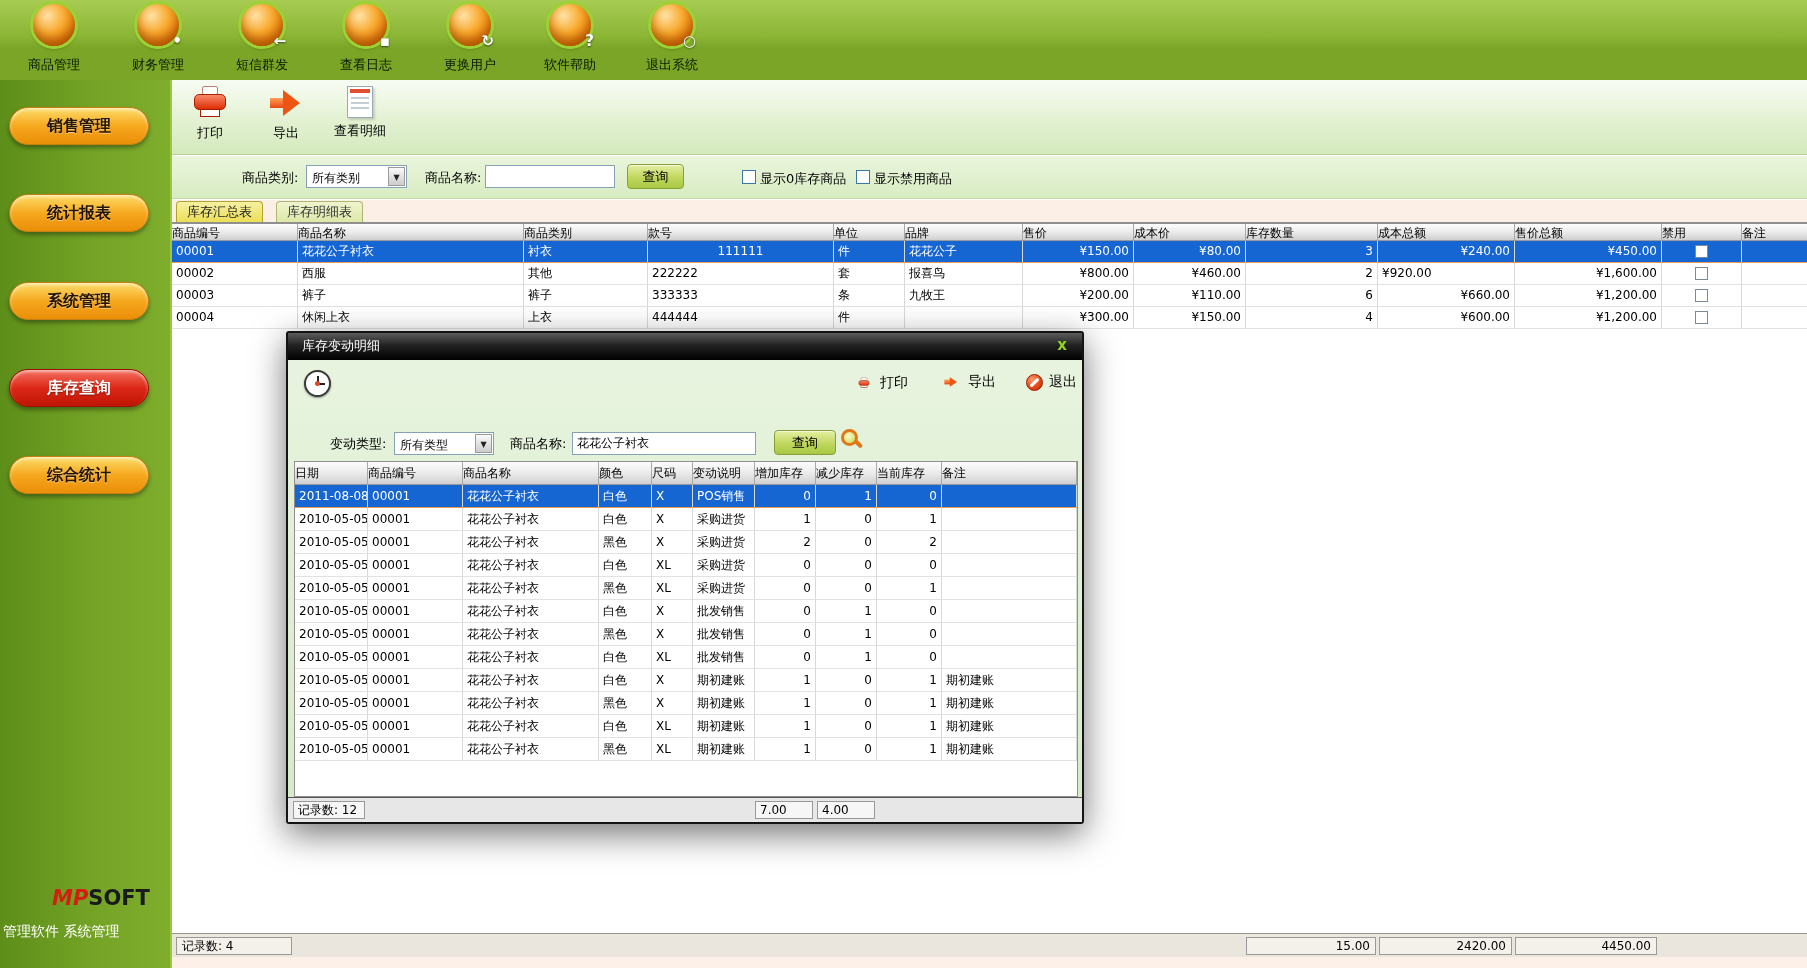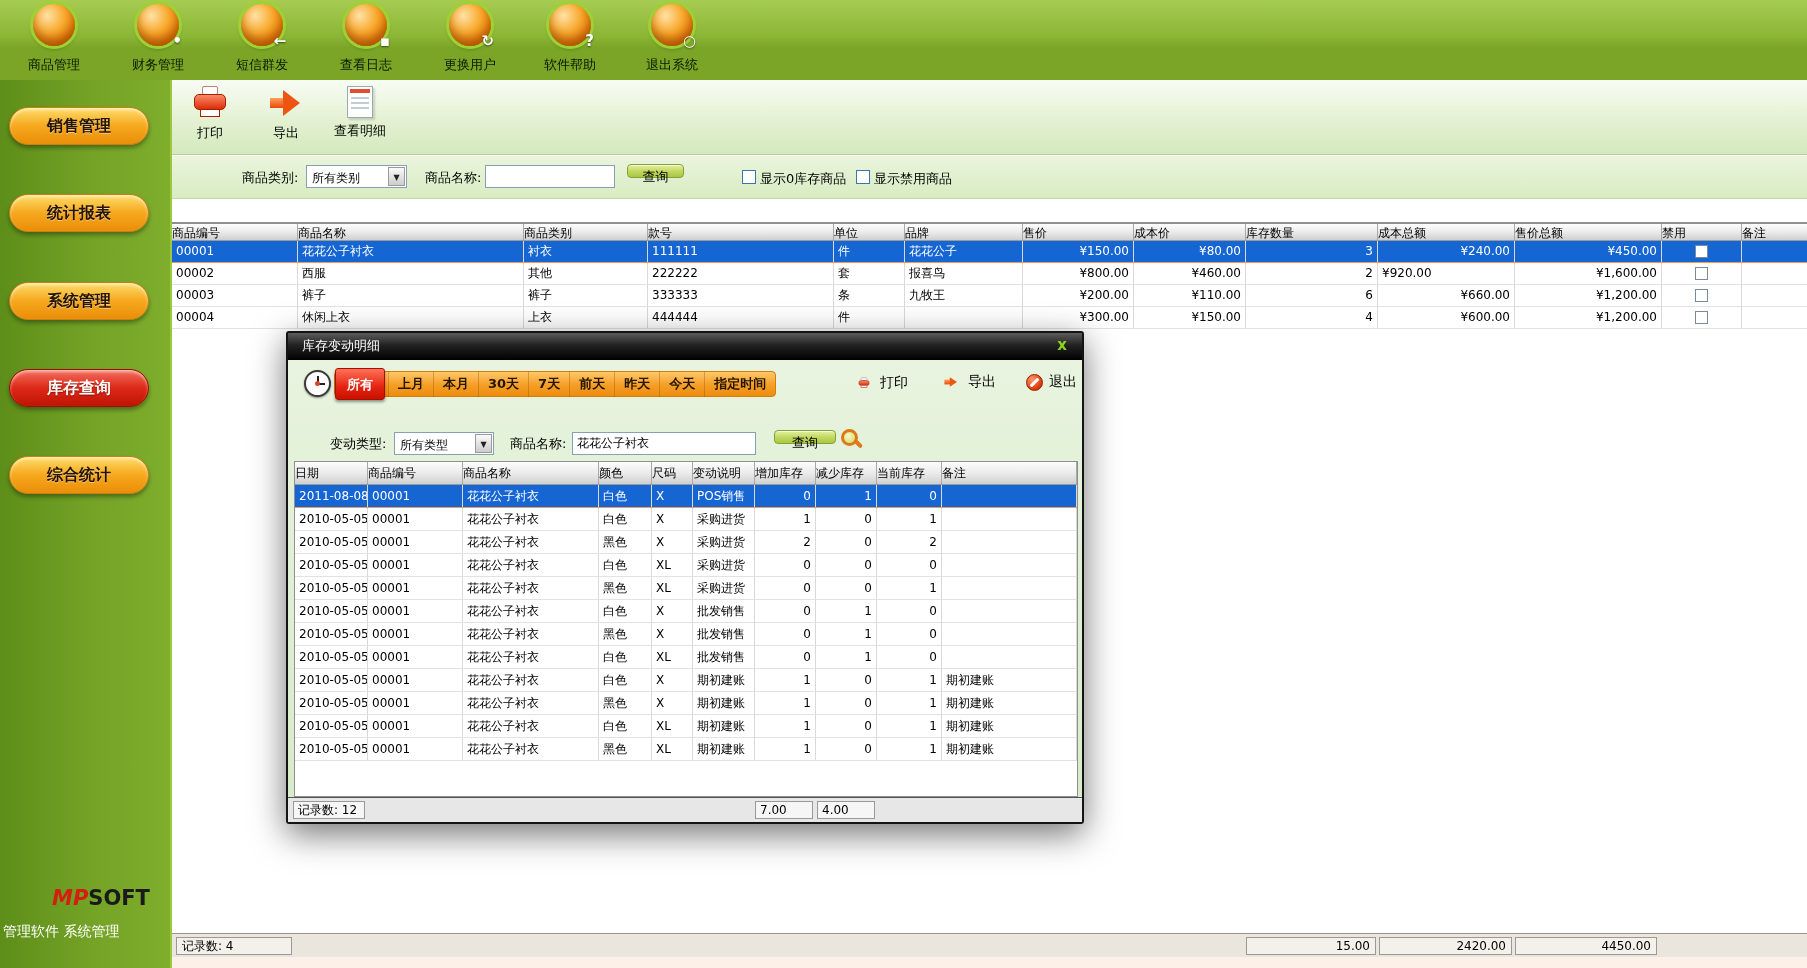--- a/index.html
+++ b/index.html
@@ -54,21 +54,21 @@
   .doc-ic .ln { position:absolute; left:3px; right:3px; height:2px; background:#c2ccd4; }
 
   .filterbar { position:absolute; left:0; top:76px; width:1635px; height:43px;
     background:linear-gradient(180deg,#eaf5dd 0%,#d8ecc2 100%); border-bottom:1px solid #c3d8a4; }
   .flabel { position:absolute; top:13px; font-size:13px; }
   .dd { position:absolute; top:9px; height:23px; background:#fff; border:1px solid #87a0b4; }
   .dd .dd-val { font-size:12px; padding:4px 5px; }
   .dd .dd-btn { position:absolute; right:1px; top:1px; width:17px; height:19px; text-align:center; font-size:8px; line-height:19px;
     background:linear-gradient(#fafafa,#cccccc); border:1px solid #9a9a9a; color:#222; cursor:pointer; }
   .tinput { position:absolute; top:9px; height:23px; background:#fff; border:1px solid #87a0b4; font-size:12px; padding:0 4px; font-family:inherit; }
-  .btn-query { position:absolute; top:8px; height:14px; background:linear-gradient(180deg,#e4efa4 0%,#c0d75e 55%,#a9c844 100%);
+  .btn-query { position:absolute; top:8px; height:25px; background:linear-gradient(180deg,#e4efa4 0%,#c0d75e 55%,#a9c844 100%);
     border:1px solid #86a035; border-radius:4px; font-size:13px; text-align:center; cursor:pointer; box-shadow:inset 0 1px 0 rgba(255,255,255,.6); }
   .cb { position:absolute; width:14px; height:14px; background:#fff; border:1px solid #3a76a8; top:14px; cursor:pointer; }
   .cb-label { position:absolute; top:14px; font-size:13px; }
 
   .tabstrip { position:absolute; left:0; top:120px; width:1635px; height:22px; background:#fcefe6; }
   .tab { position:absolute; top:1px; height:21px; padding:0 10px; line-height:20px; font-size:13px; border-radius:4px 4px 0 0; cursor:pointer; }
   .tab.active { background:linear-gradient(#f6f0a2,#ecdf56); border:1px solid #b3a22e; border-bottom:none; color:#222; }
   .tab.idle { background:linear-gradient(#f0f4ce,#dde8a8); border:1px solid #a9b873; border-bottom:none; color:#333; }
 
   
@@ -235,20 +235,24 @@
       </div>
       <span class="flabel" style="left:253px">商品名称:</span>
       <input class="tinput" style="left: 313px; width: 130px;" value="">
       <div class="btn-query" style="left:455px;width:57px;line-height:23px">查询</div>
       <div class="cb" style="left:570px"></div>
       <span class="cb-label" style="left:588px">显示0库存商品</span>
       <div class="cb" style="left:684px"></div>
       <span class="cb-label" style="left:702px">显示禁用商品</span>
     </div>
 
+    <div class="tabstrip">
+      <div class="tab active" style="left:4px">库存汇总表</div>
+      <div class="tab idle" style="left:104px">库存明细表</div>
+    </div>
 
     <div class="tbl main-tbl">
         <div class="t-head">
           <div class="t-hcell" style="width: 126px;">商品编号</div>
           <div class="t-hcell" style="width: 226px;">商品名称</div>
           <div class="t-hcell" style="width: 124px;">商品类别</div>
           <div class="t-hcell" style="width: 186px;">款号</div>
           <div class="t-hcell" style="width: 71px;">单位</div>
           <div class="t-hcell" style="width: 118px;">品牌</div>
           <div class="t-hcell" style="width: 111px;">售价</div>
@@ -256,21 +260,21 @@
           <div class="t-hcell" style="width: 132px;">库存数量</div>
           <div class="t-hcell" style="width: 137px;">成本总额</div>
           <div class="t-hcell" style="width: 147px;">售价总额</div>
           <div class="t-hcell" style="width: 80px;">禁用</div>
           <div class="t-hcell" style="width: 66px;">备注</div>
         </div>
         <div class="t-row selected">
           <div class="t-cell" style="width: 126px; text-align: left;">00001</div>
           <div class="t-cell" style="width: 226px; text-align: left;">花花公子衬衣</div>
           <div class="t-cell" style="width: 124px; text-align: left;">衬衣</div>
-          <div class="t-cell" style="width: 186px; text-align: left;">111111</div>
+          <div class="t-cell" style="width: 186px; text-align: center;">111111</div>
           <div class="t-cell" style="width: 71px; text-align: left;">件</div>
           <div class="t-cell" style="width: 118px; text-align: left;">花花公子</div>
           <div class="t-cell" style="width: 111px; text-align: right;">¥150.00</div>
           <div class="t-cell" style="width: 112px; text-align: right;">¥80.00</div>
           <div class="t-cell" style="width: 132px; text-align: right;">3</div>
           <div class="t-cell" style="width: 137px; text-align: right;">¥240.00</div>
           <div class="t-cell" style="width: 147px; text-align: right;">¥450.00</div>
           <div class="t-cell" style="width: 80px; text-align: center;"><span class="mini-cb"></span></div>
           <div class="t-cell" style="width: 66px; text-align: left;"></div>
         </div>
@@ -332,31 +336,20 @@
 
   <div class="dialog">
     <div class="dlg-title">库存变动明细</div>
     <div class="dlg-close">x</div>
 
     <div class="clock">
         <div class="c-h"></div>
         <div class="c-m"></div>
         <div class="c-dot"></div>
       </div>
-    <div class="tstrip">
-      <div class="tbtn active">所有</div>
-      <div class="tbtn">上月</div>
-      <div class="tbtn">本月</div>
-      <div class="tbtn">30天</div>
-      <div class="tbtn">7天</div>
-      <div class="tbtn">前天</div>
-      <div class="tbtn">昨天</div>
-      <div class="tbtn">今天</div>
-      <div class="tbtn">指定时间</div>
-    </div>
 
     <div class="dlg-act" style="left:566px">
       <div class="printer small" style="width:20px;height:20px">
           <div class="p-paper" style="left:4px;width:12px;height:6px"></div>
           <div class="p-body" style="top:5px;width:20px;height:10px"></div>
           <div class="p-slot" style="top:14px;left:4px;width:12px;height:5px"></div>
         </div>
       <span>打印</span>
     </div>
     <div class="dlg-act" style="left:652px">

